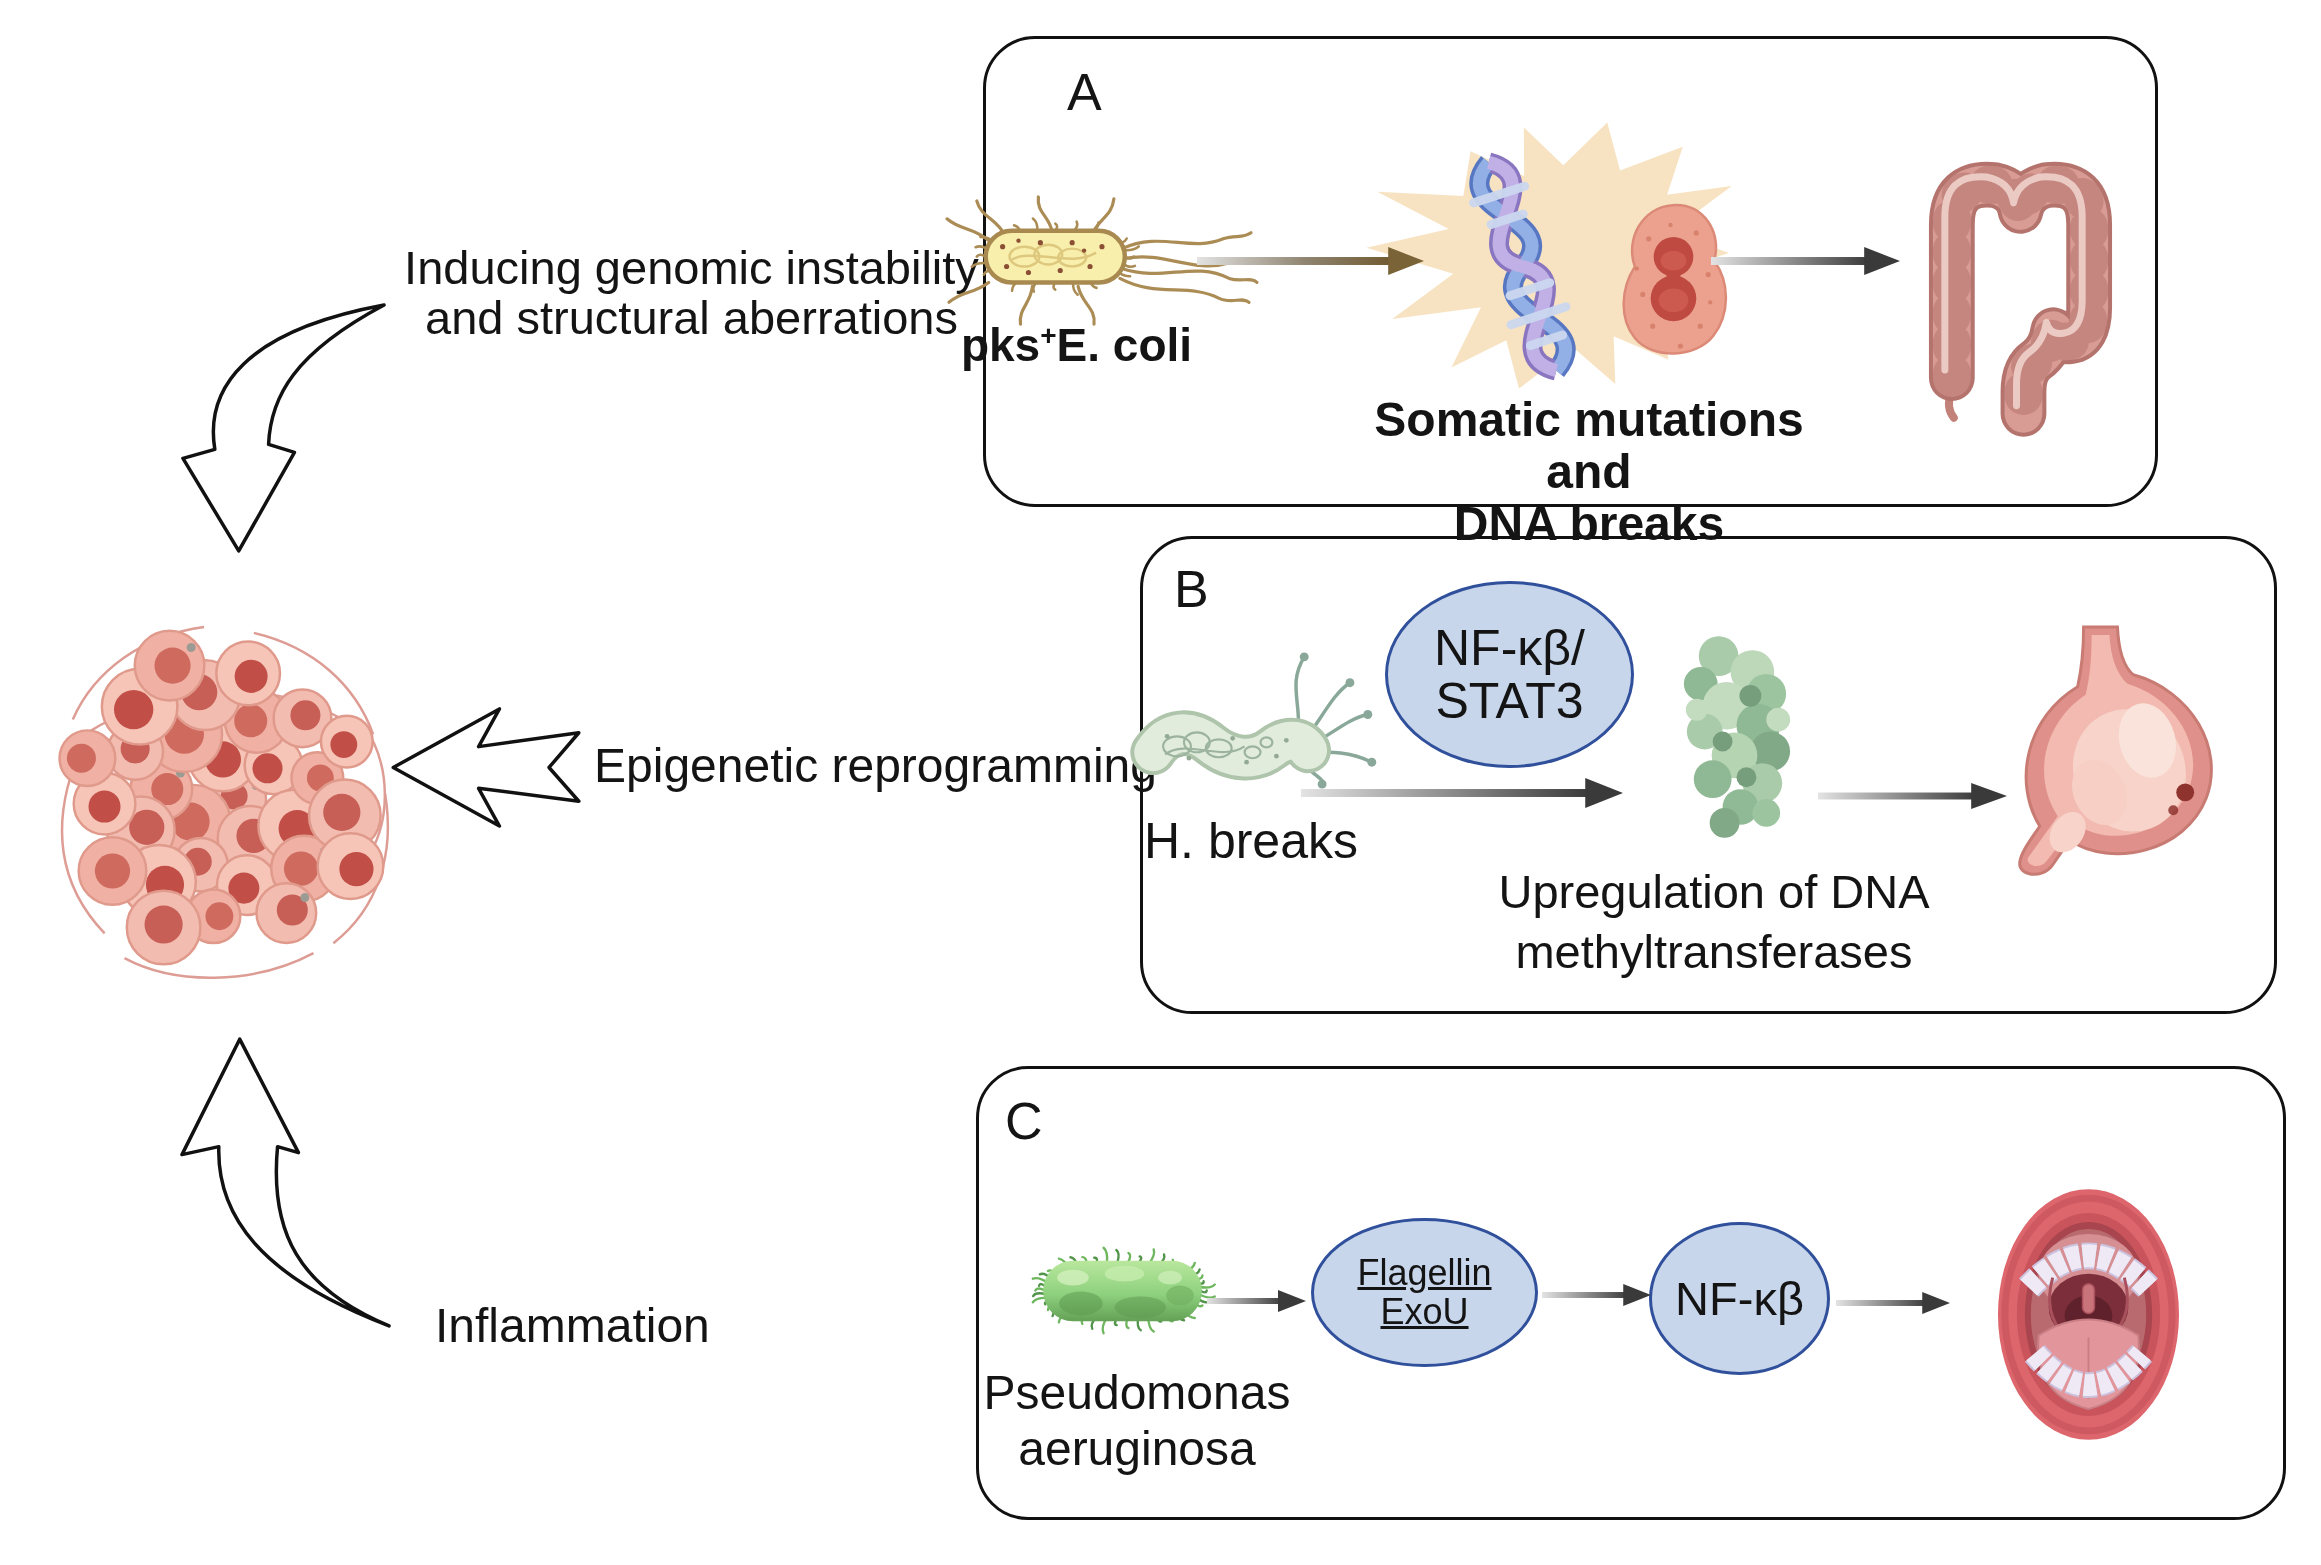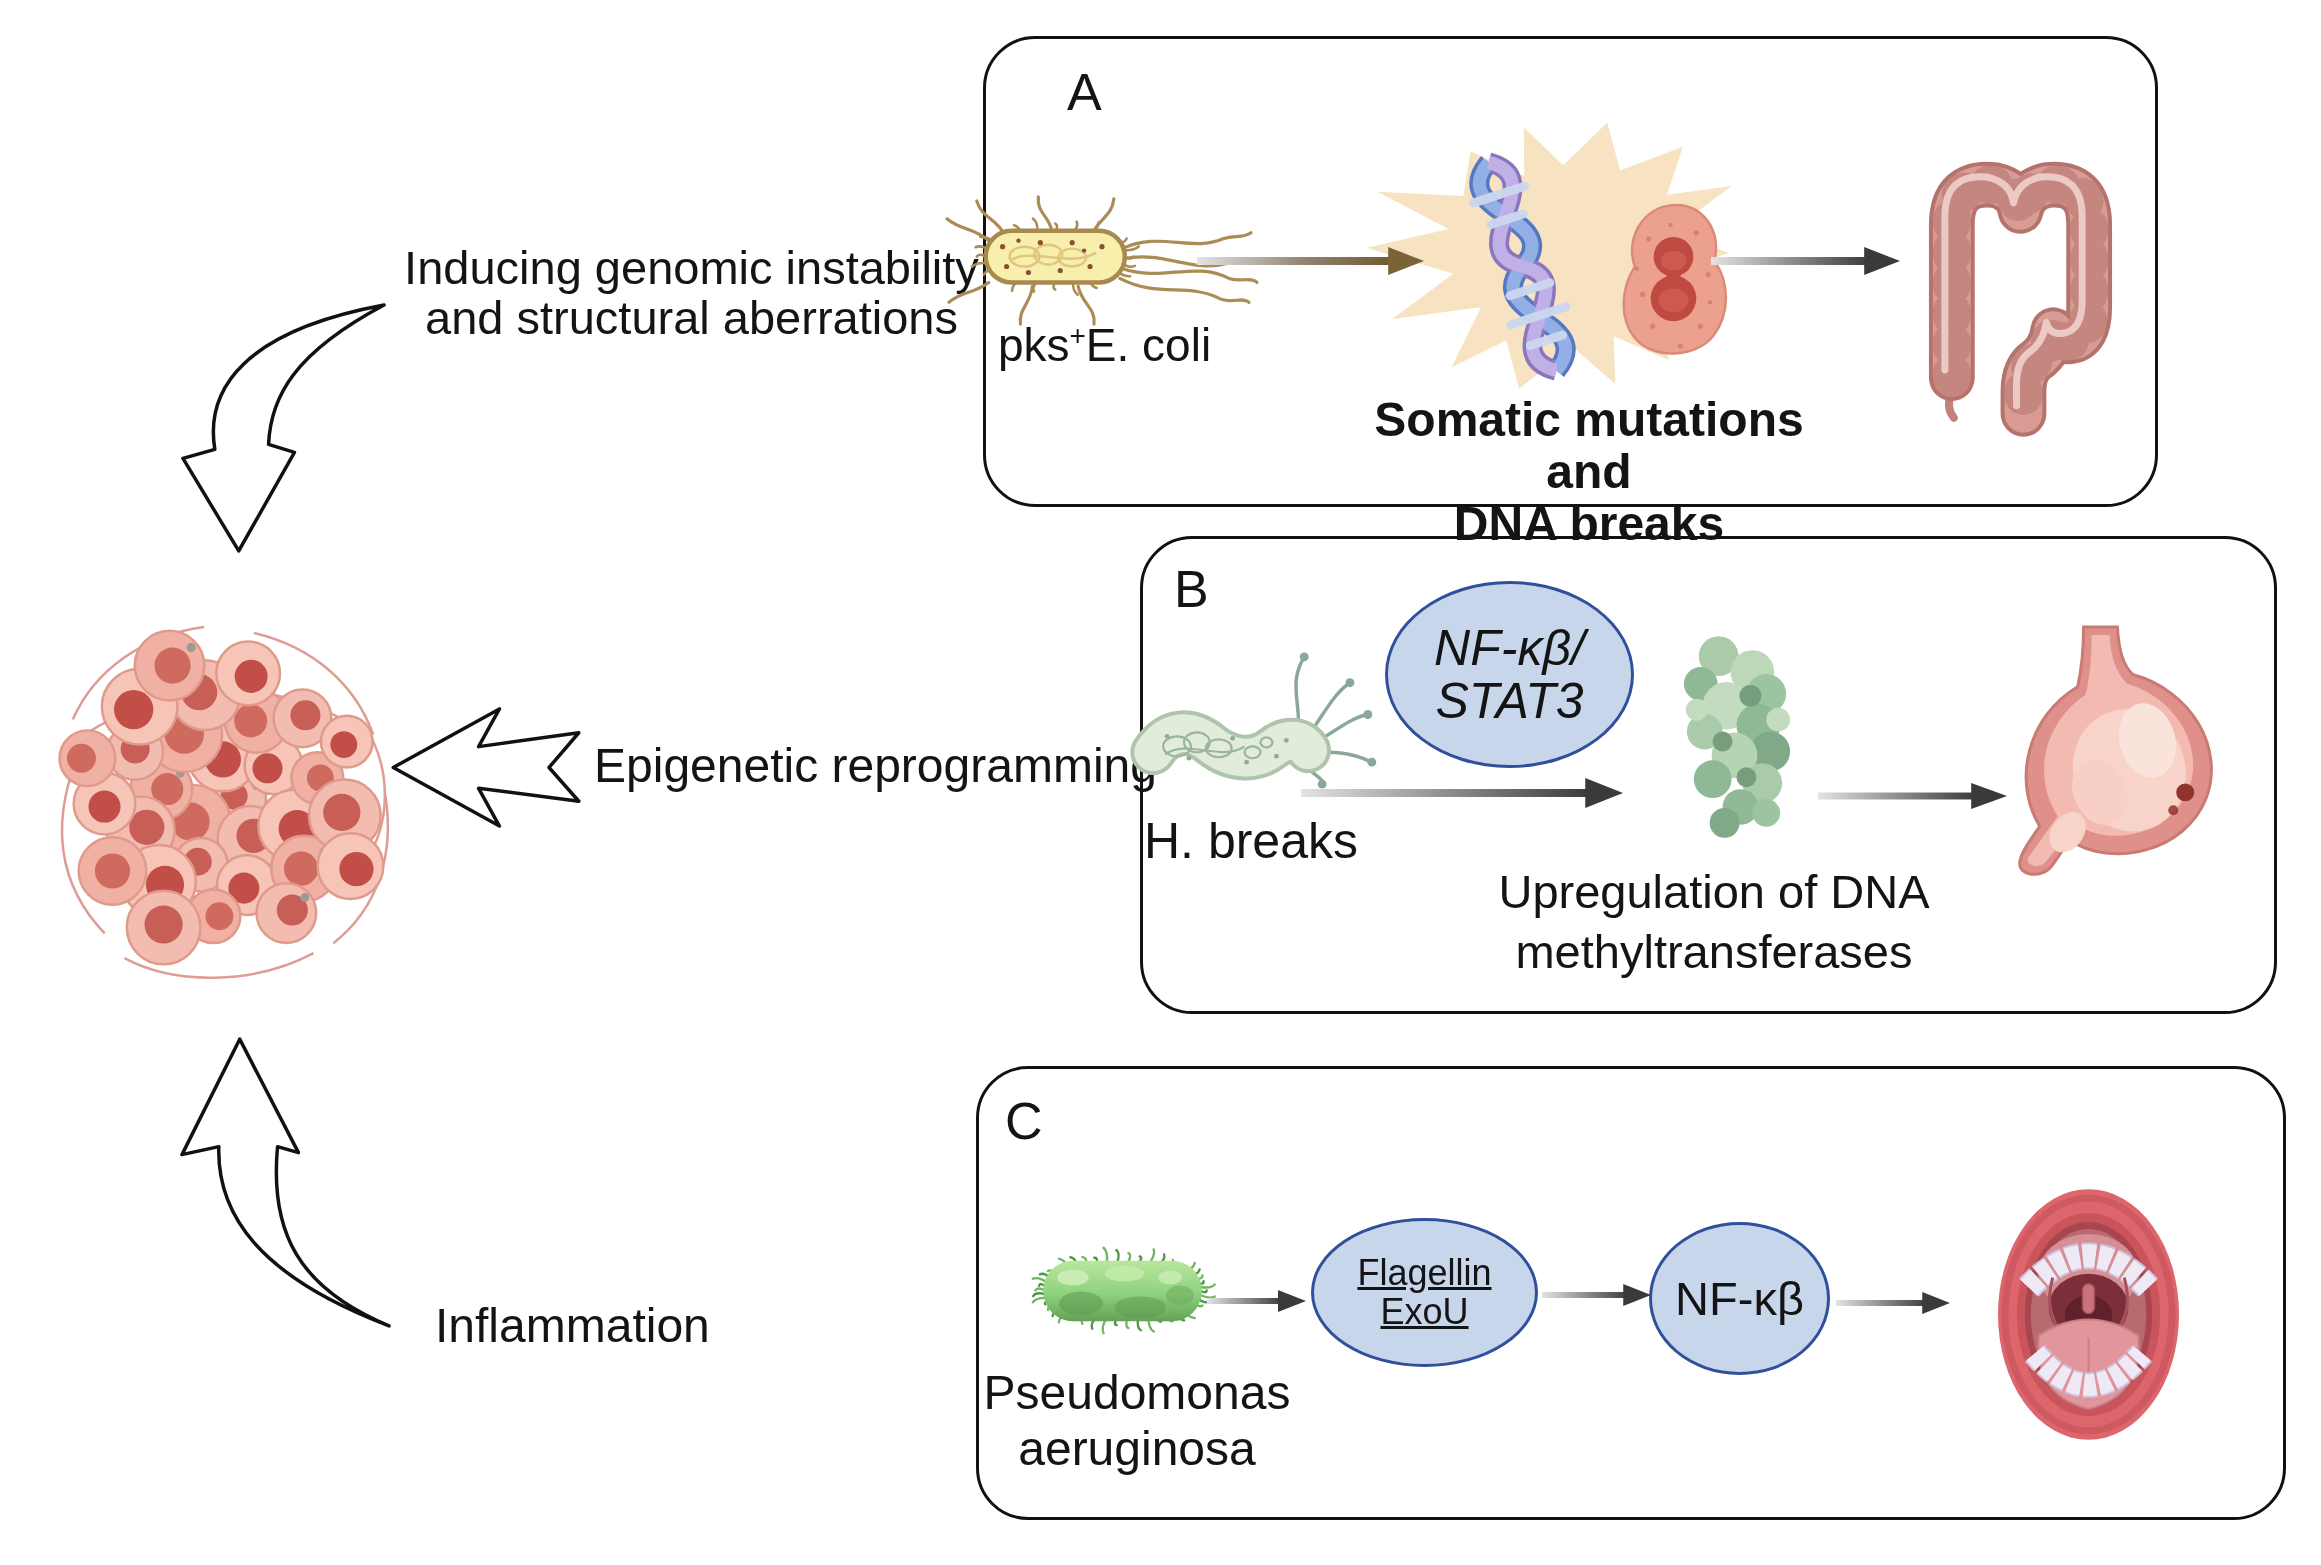--- a/index.html
+++ b/index.html
@@ -206,21 +206,21 @@
       <circle cx="108" cy="52" r="2.6"></circle>
         <circle cx="128" cy="80" r="2.6"></circle>
         <circle cx="140" cy="52" r="2.6"></circle>
       <circle cx="158" cy="76" r="2.6"></circle>
         <circle cx="170" cy="56" r="2.6"></circle>
         <circle cx="86" cy="50" r="2.2"></circle>
         <circle cx="152" cy="60" r="2.2"></circle>
     </g>
   </svg>
 
-  <div class="tc" style="left:955px;top:318px;width:299px;font-size:46px;">
+  <div class="tc" style="left:927px;top:318px;width:299px;font-size:46px;font-weight:bold;">
     <span>pks</span><sup style="font-size:28px;">+</sup><span>E. coli</span>
   </div>
 
   <svg class="abs" style="left:1356px;top:86px;" width="422" height="334" viewBox="0 0 424 336">
     <polygon id="starburst-poly" fill="#f7e3c1" points="374.8,168.0 317.8,186.4 365.6,220.6 303.0,220.4 314.2,275.3 258.9,251.8 260.6,299.8 218.2,263.1 163.7,304.3 150.9,255.8 95.7,283.2 125.5,222.5 36.2,234.3 97.6,188.9 10.4,162.7 93.0,143.9 21.1,106.4 107.7,110.7 115.0,65.6 168.9,90.5 168.6,41.7 208.3,79.7 252.5,36.8 265.4,85.0 328.5,61.1 312.7,109.3 377.7,100.6 316.7,146.2"></polygon>
   </svg>
 
   <svg class="abs" style="left:1418px;top:161px;" width="209" height="211" viewBox="0 0 210 212">
     <g transform="rotate(-18 105 106)">
       <path d="M105,-4 C48,32 162,72 105,106 C48,140 162,180 105,216" stroke="#5877c2" stroke-width="20" fill="none"></path>
@@ -303,21 +303,21 @@
     <g fill="#93ab95">
       <circle cx="30" cy="102" r="2.4"></circle>
         <circle cx="52" cy="124" r="2.4"></circle>
         <circle cx="96" cy="104" r="2.4"></circle>
       <circle cx="110" cy="128" r="2.4"></circle>
         <circle cx="140" cy="122" r="2.4"></circle>
         <circle cx="150" cy="106" r="2.4"></circle>
     </g>
   </svg>
 
-  <div class="node" style="left:1385px;top:581px;width:249px;height:187px;font-size:50px;font-style:italic;">
+  <div class="node" style="left:1385px;top:581px;width:249px;height:187px;font-size:50px;">
     <div>NF-κβ/</div>
     <div>STAT3</div>
   </div>
 
   <div class="t" style="left:1144px;top:812px;font-size:50px;">H. breaks</div>
 
   <svg class="abs" style="left:1667px;top:632px;" width="137" height="213" viewBox="0 0 138 214">
     <g>
       <circle cx="52" cy="24" r="20" fill="#a9cba9"></circle>
         <circle cx="86" cy="40" r="22" fill="#bcd8b8"></circle>

